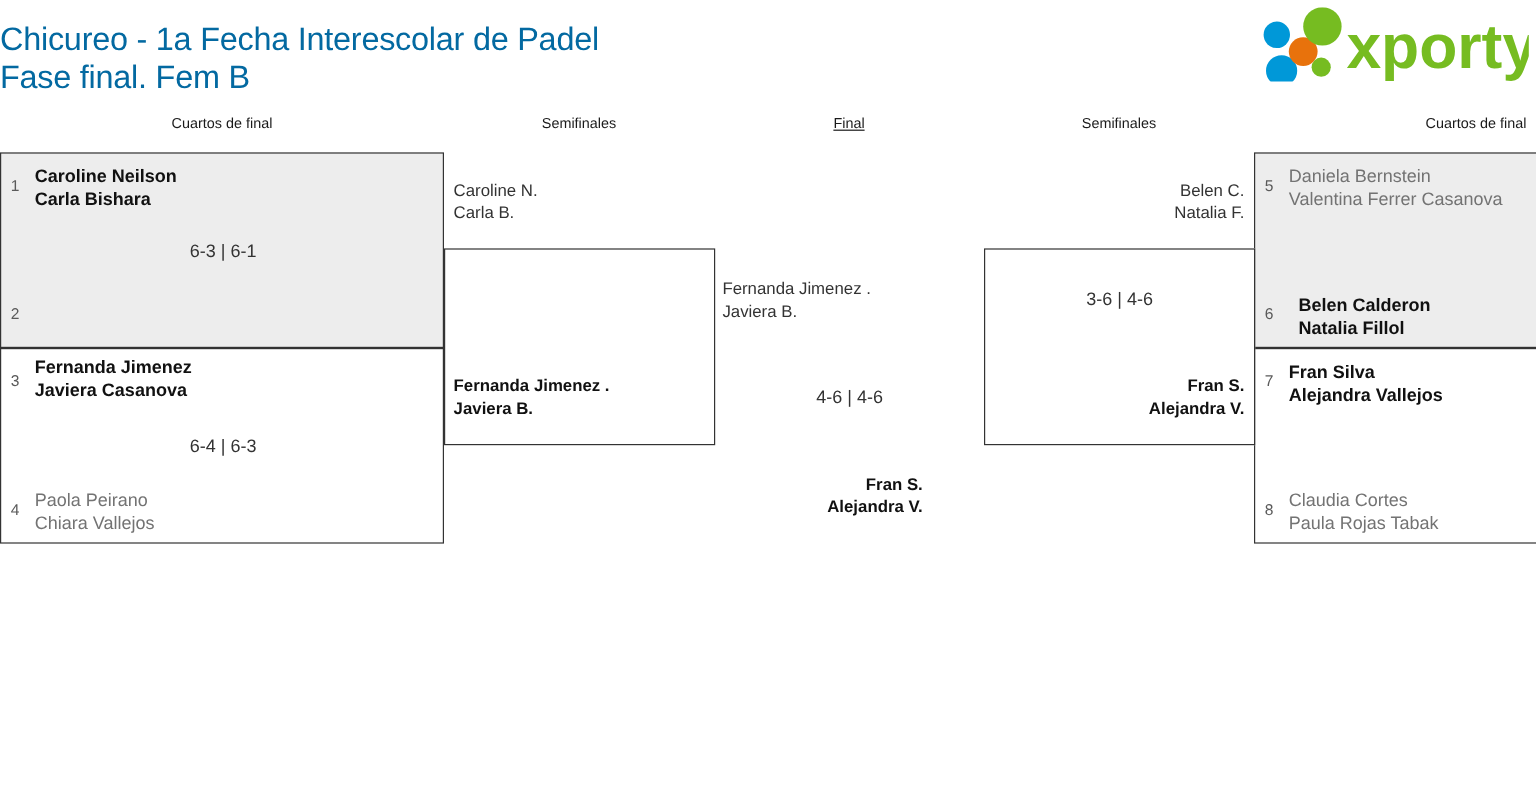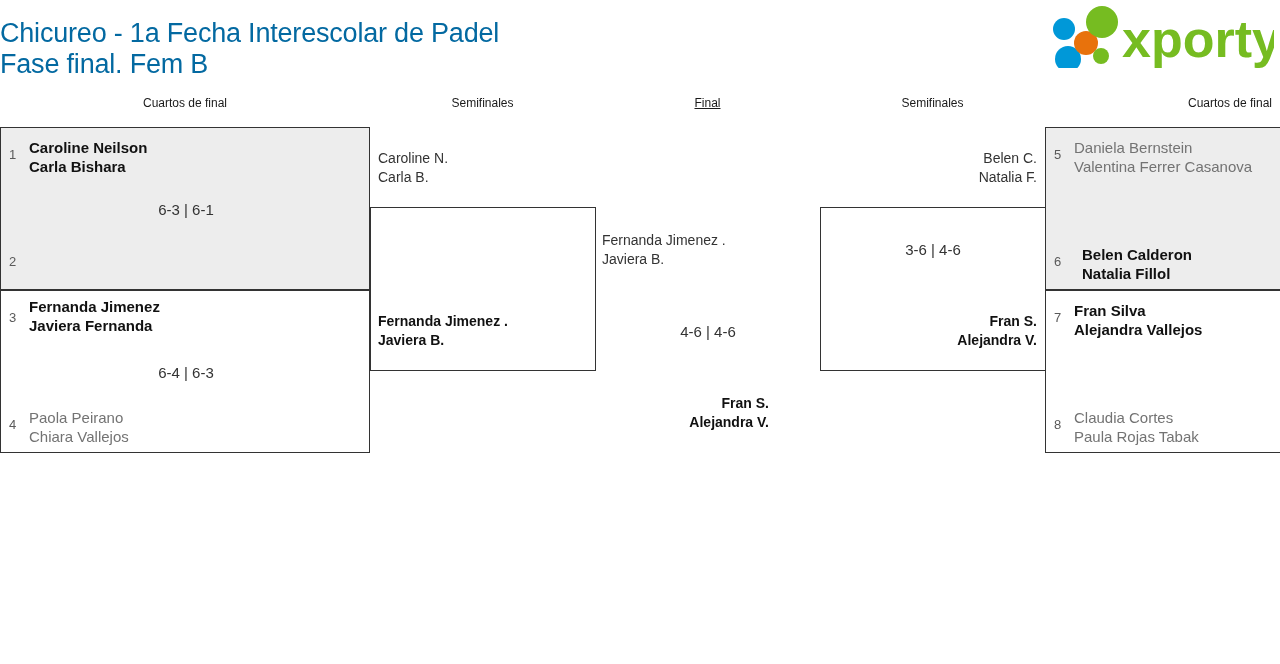--- a/index.html
+++ b/index.html
@@ -158,21 +158,21 @@
       <span class="nm">Carla Bishara</span>
     </div>
     <span class="score sc">6-3 | 6-1</span>
     <span class="seed s-bot">2</span>
   </div>
 
   <div class="box plain qf-l2">
     <span class="seed s-top">3</span>
     <div class="team win t-top">
       <span class="nm">Fernanda Jimenez</span>
-      <span class="nm">Javiera Fernanda</span>
+      <span class="nm">Javiera Casanova</span>
     </div>
     <span class="score sc">6-4 | 6-3</span>
     <span class="seed s-bot">4</span>
     <div class="team t-bot">
       <span class="nm">Paola Peirano</span>
       <span class="nm">Chiara Vallejos</span>
     </div>
   </div>
 
   <div class="box shaded qf-r1">

